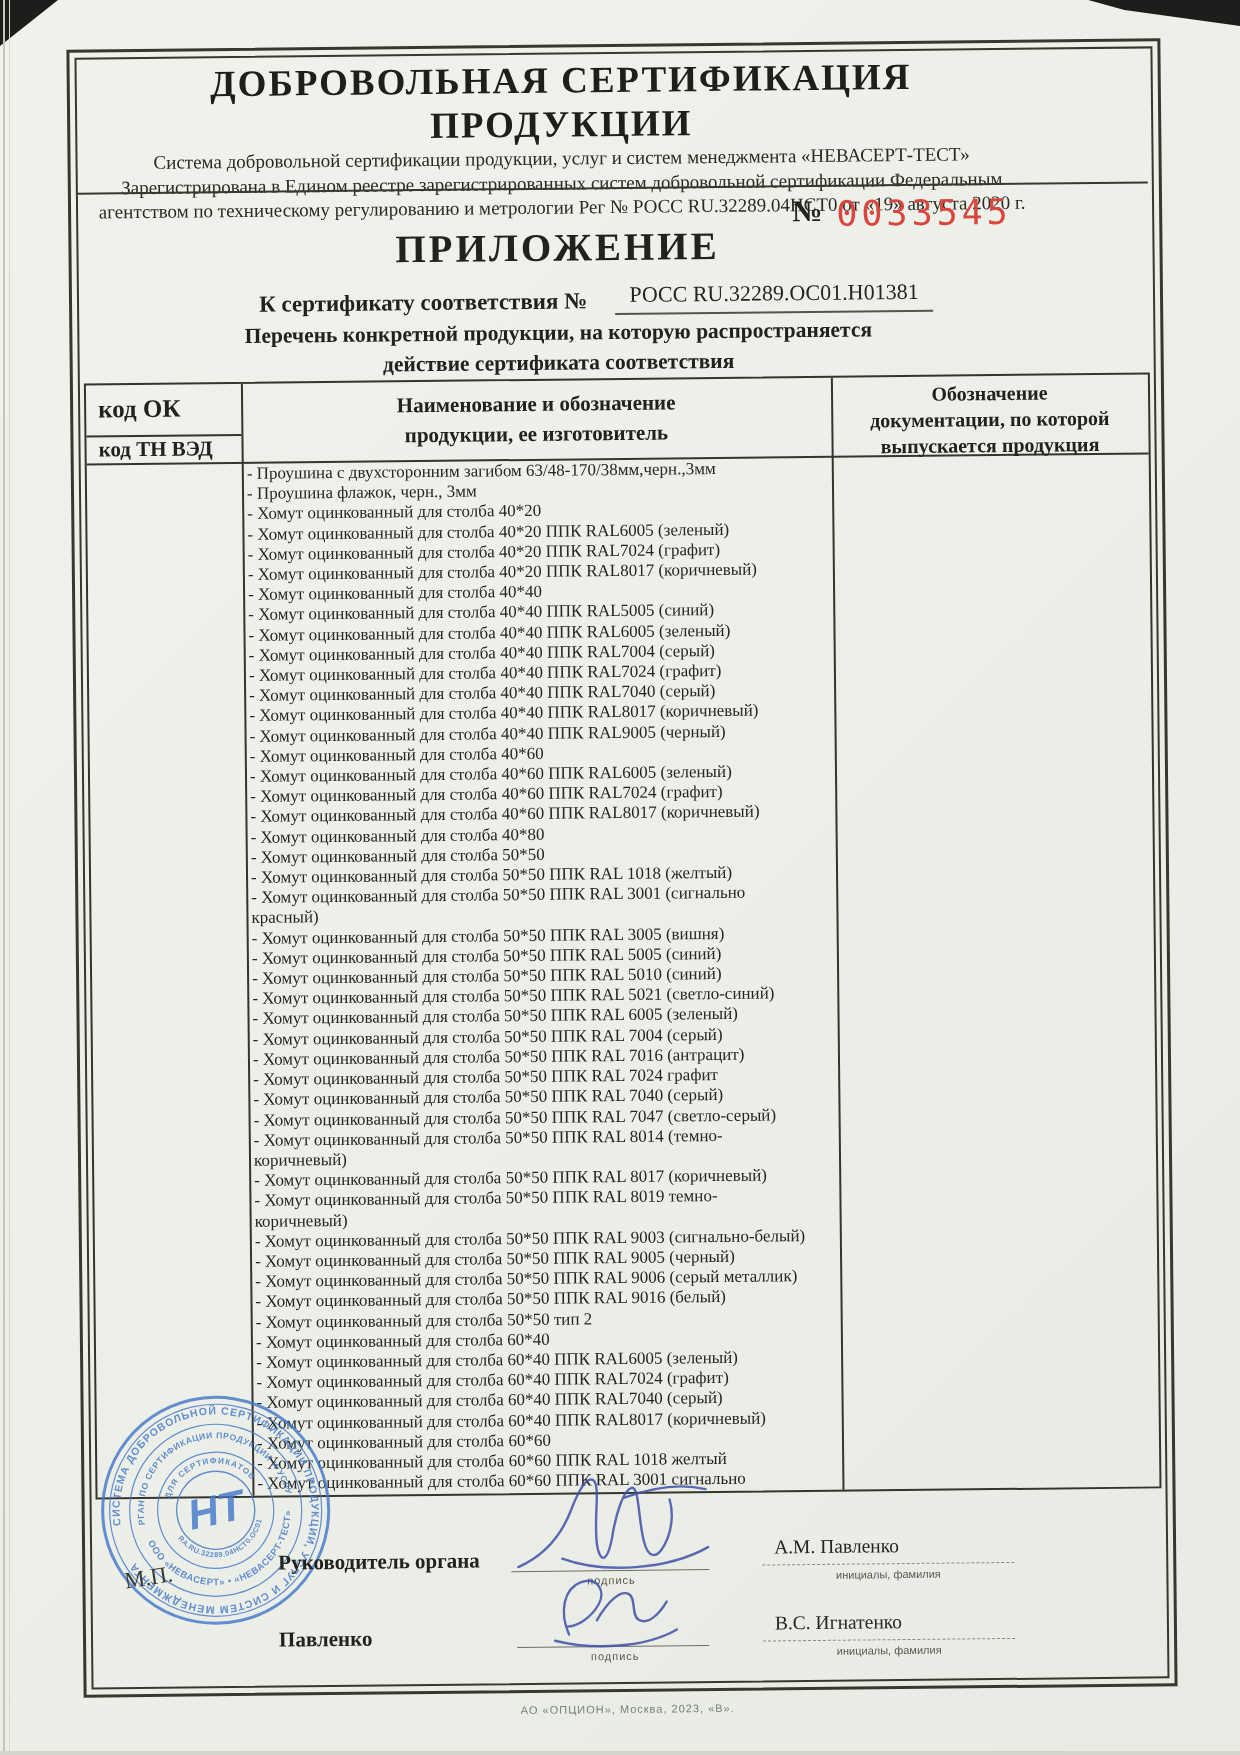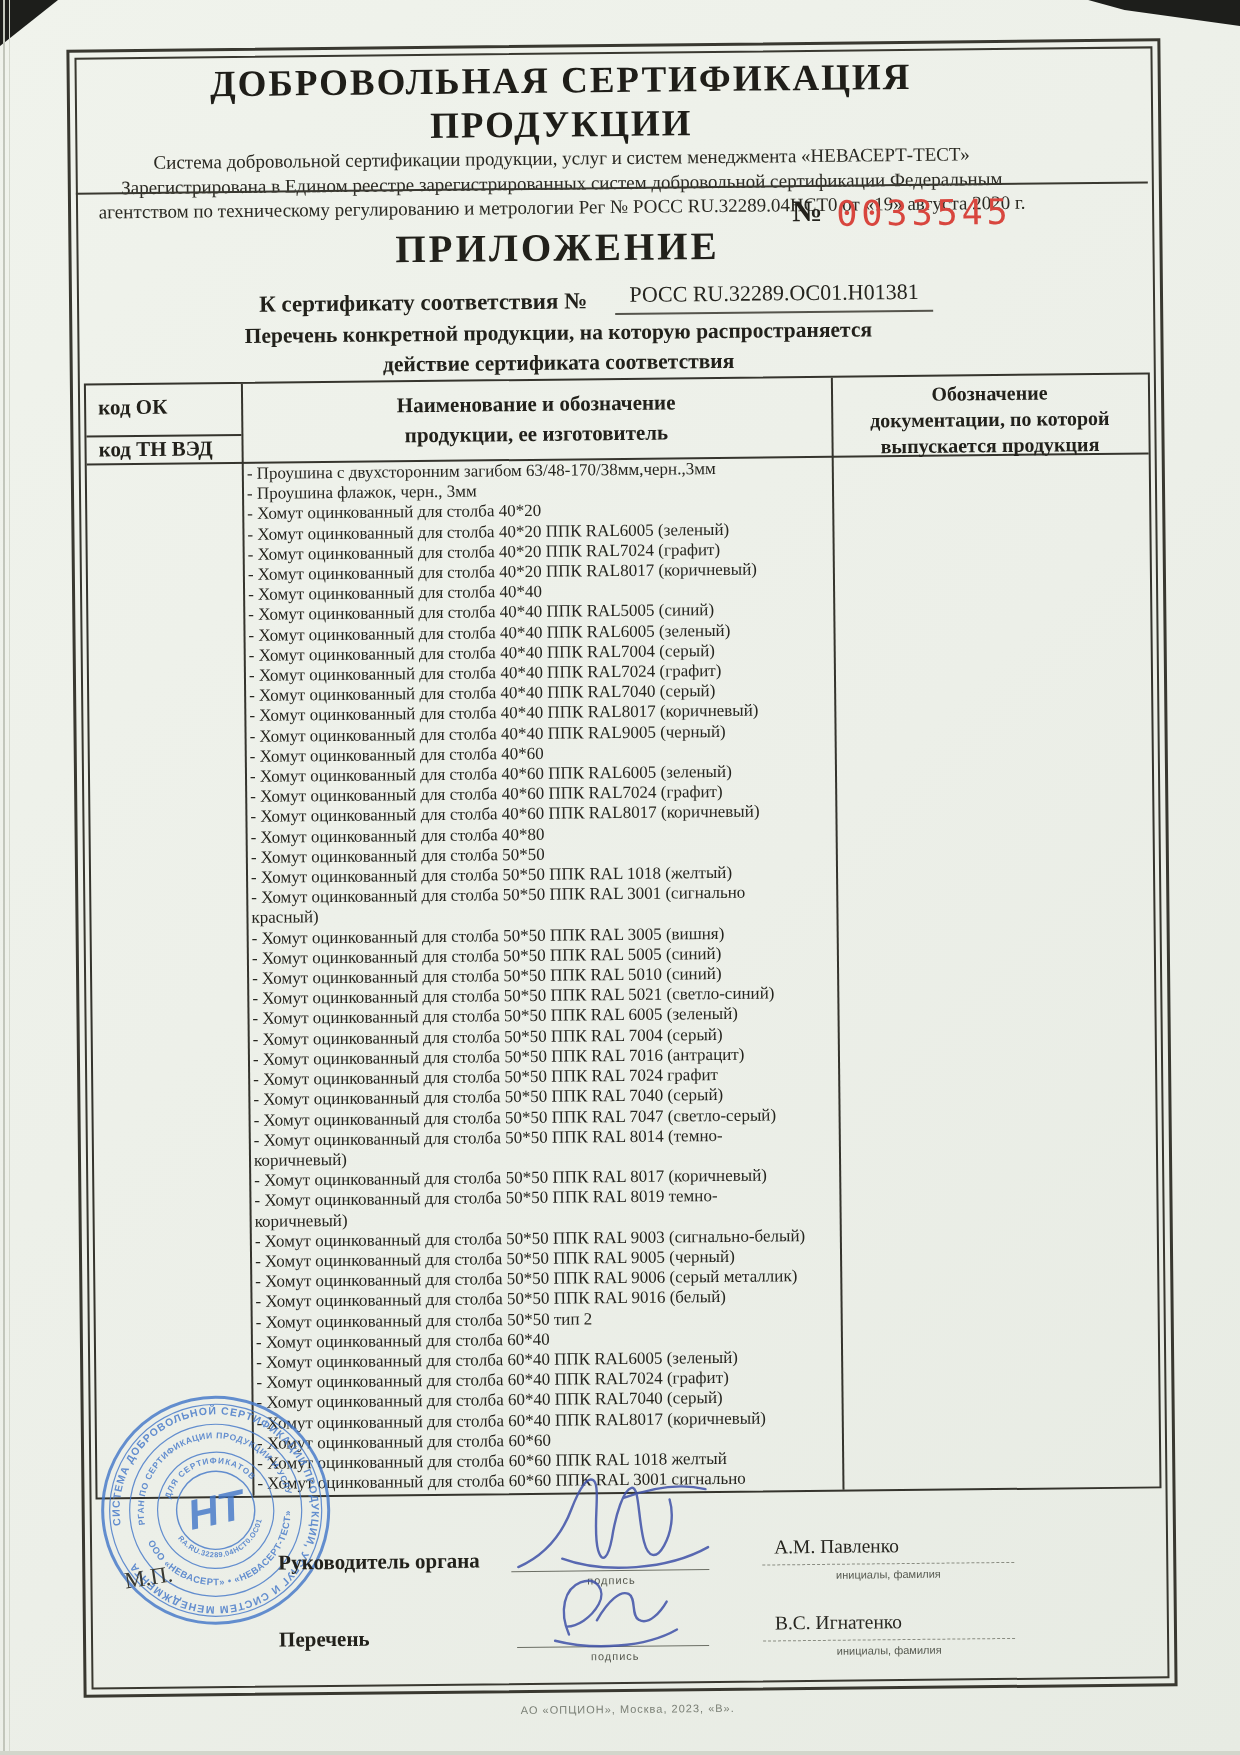--- a/index.html
+++ b/index.html
@@ -48,21 +48,21 @@
   .scope-1 { top:320px; }
   .scope-2 { top:350px; }
 
   
   .ptable { position:absolute; left:90px; top:378px; width:1062px; height:1112px;
     border:2px solid #35342d; }
   .v-div1 { position:absolute; left:155px; top:0; bottom:0; width:0; border-left:2px solid #35342d; }
   .v-div2 { position:absolute; left:745px; top:0; bottom:0; width:0; border-left:2px solid #35342d; }
   .h-head { position:absolute; left:0; top:78px; width:100%; height:0; border-top:2px solid #35342d; }
   .h-codeok { position:absolute; left:0; top:50px; width:155px; height:0; border-top:2px solid #35342d; }
-  .cell-codeok { position:absolute; left:12px; top:10px; font-size:21px; font-weight:bold; color:#22211b; }
+  .cell-codeok { position:absolute; left:12px; top:10px; font-size:25px; font-weight:bold; color:#22211b; }
   .cell-tnved  { position:absolute; left:12px; top:52px; font-size:21px; font-weight:bold; color:#22211b; }
   .cell-name { position:absolute; left:155px; top:8px; width:590px; text-align:center;
     font-size:21px; font-weight:bold; line-height:30px; color:#22211b; }
   .cell-doc { position:absolute; left:745px; top:4px; width:317px; text-align:center;
     font-size:20px; font-weight:bold; line-height:26px; color:#22211b; }
   .product-list { position:absolute; left:160px; top:80px; width:578px; }
   .product-line { font-size:17px; line-height:20.2px; white-space:pre-wrap; color:#26251f; }
 
   
   .mp-mark { position:absolute; left:118px; top:1560px; font-size:23px; color:#3a3a33;
@@ -245,21 +245,21 @@
 
     <div class="mp-mark">М.П.</div>
 
     <div class="role-label role-1">Руководитель органа</div>
     <div class="sig-line sig-line-1"></div>
     <div class="sig-caption sig-caption-1">подпись</div>
     <div class="sig-name sig-name-1">А.М. Павленко</div>
     <div class="name-line name-line-1"></div>
     <div class="name-caption name-caption-1">инициалы, фамилия</div>
 
-    <div class="role-label role-2">Перечень</div>
+    <div class="role-label role-2">Павленко</div>
     <div class="sig-line sig-line-2"></div>
     <div class="sig-caption sig-caption-2">подпись</div>
     <div class="sig-name sig-name-2">В.С. Игнатенко</div>
     <div class="name-line name-line-2"></div>
     <div class="name-caption name-caption-2">инициалы, фамилия</div>
 
     <svg class="scribbles" viewBox="0 0 1240 1755">
       <g fill="none" stroke="#3f51a8" stroke-width="2.4" stroke-linecap="round" opacity="0.85">
         <g>
           <path d="M 512 1566 C 540 1554 556 1534 566 1508 C 574 1488 582 1476 588 1480 C 596 1486 586 1528 592 1550 C 596 1564 602 1558 606 1538 C 610 1514 618 1490 626 1488 C 634 1486 632 1518 638 1542 C 642 1558 650 1560 658 1546 C 666 1532 668 1514 664 1500"></path>

